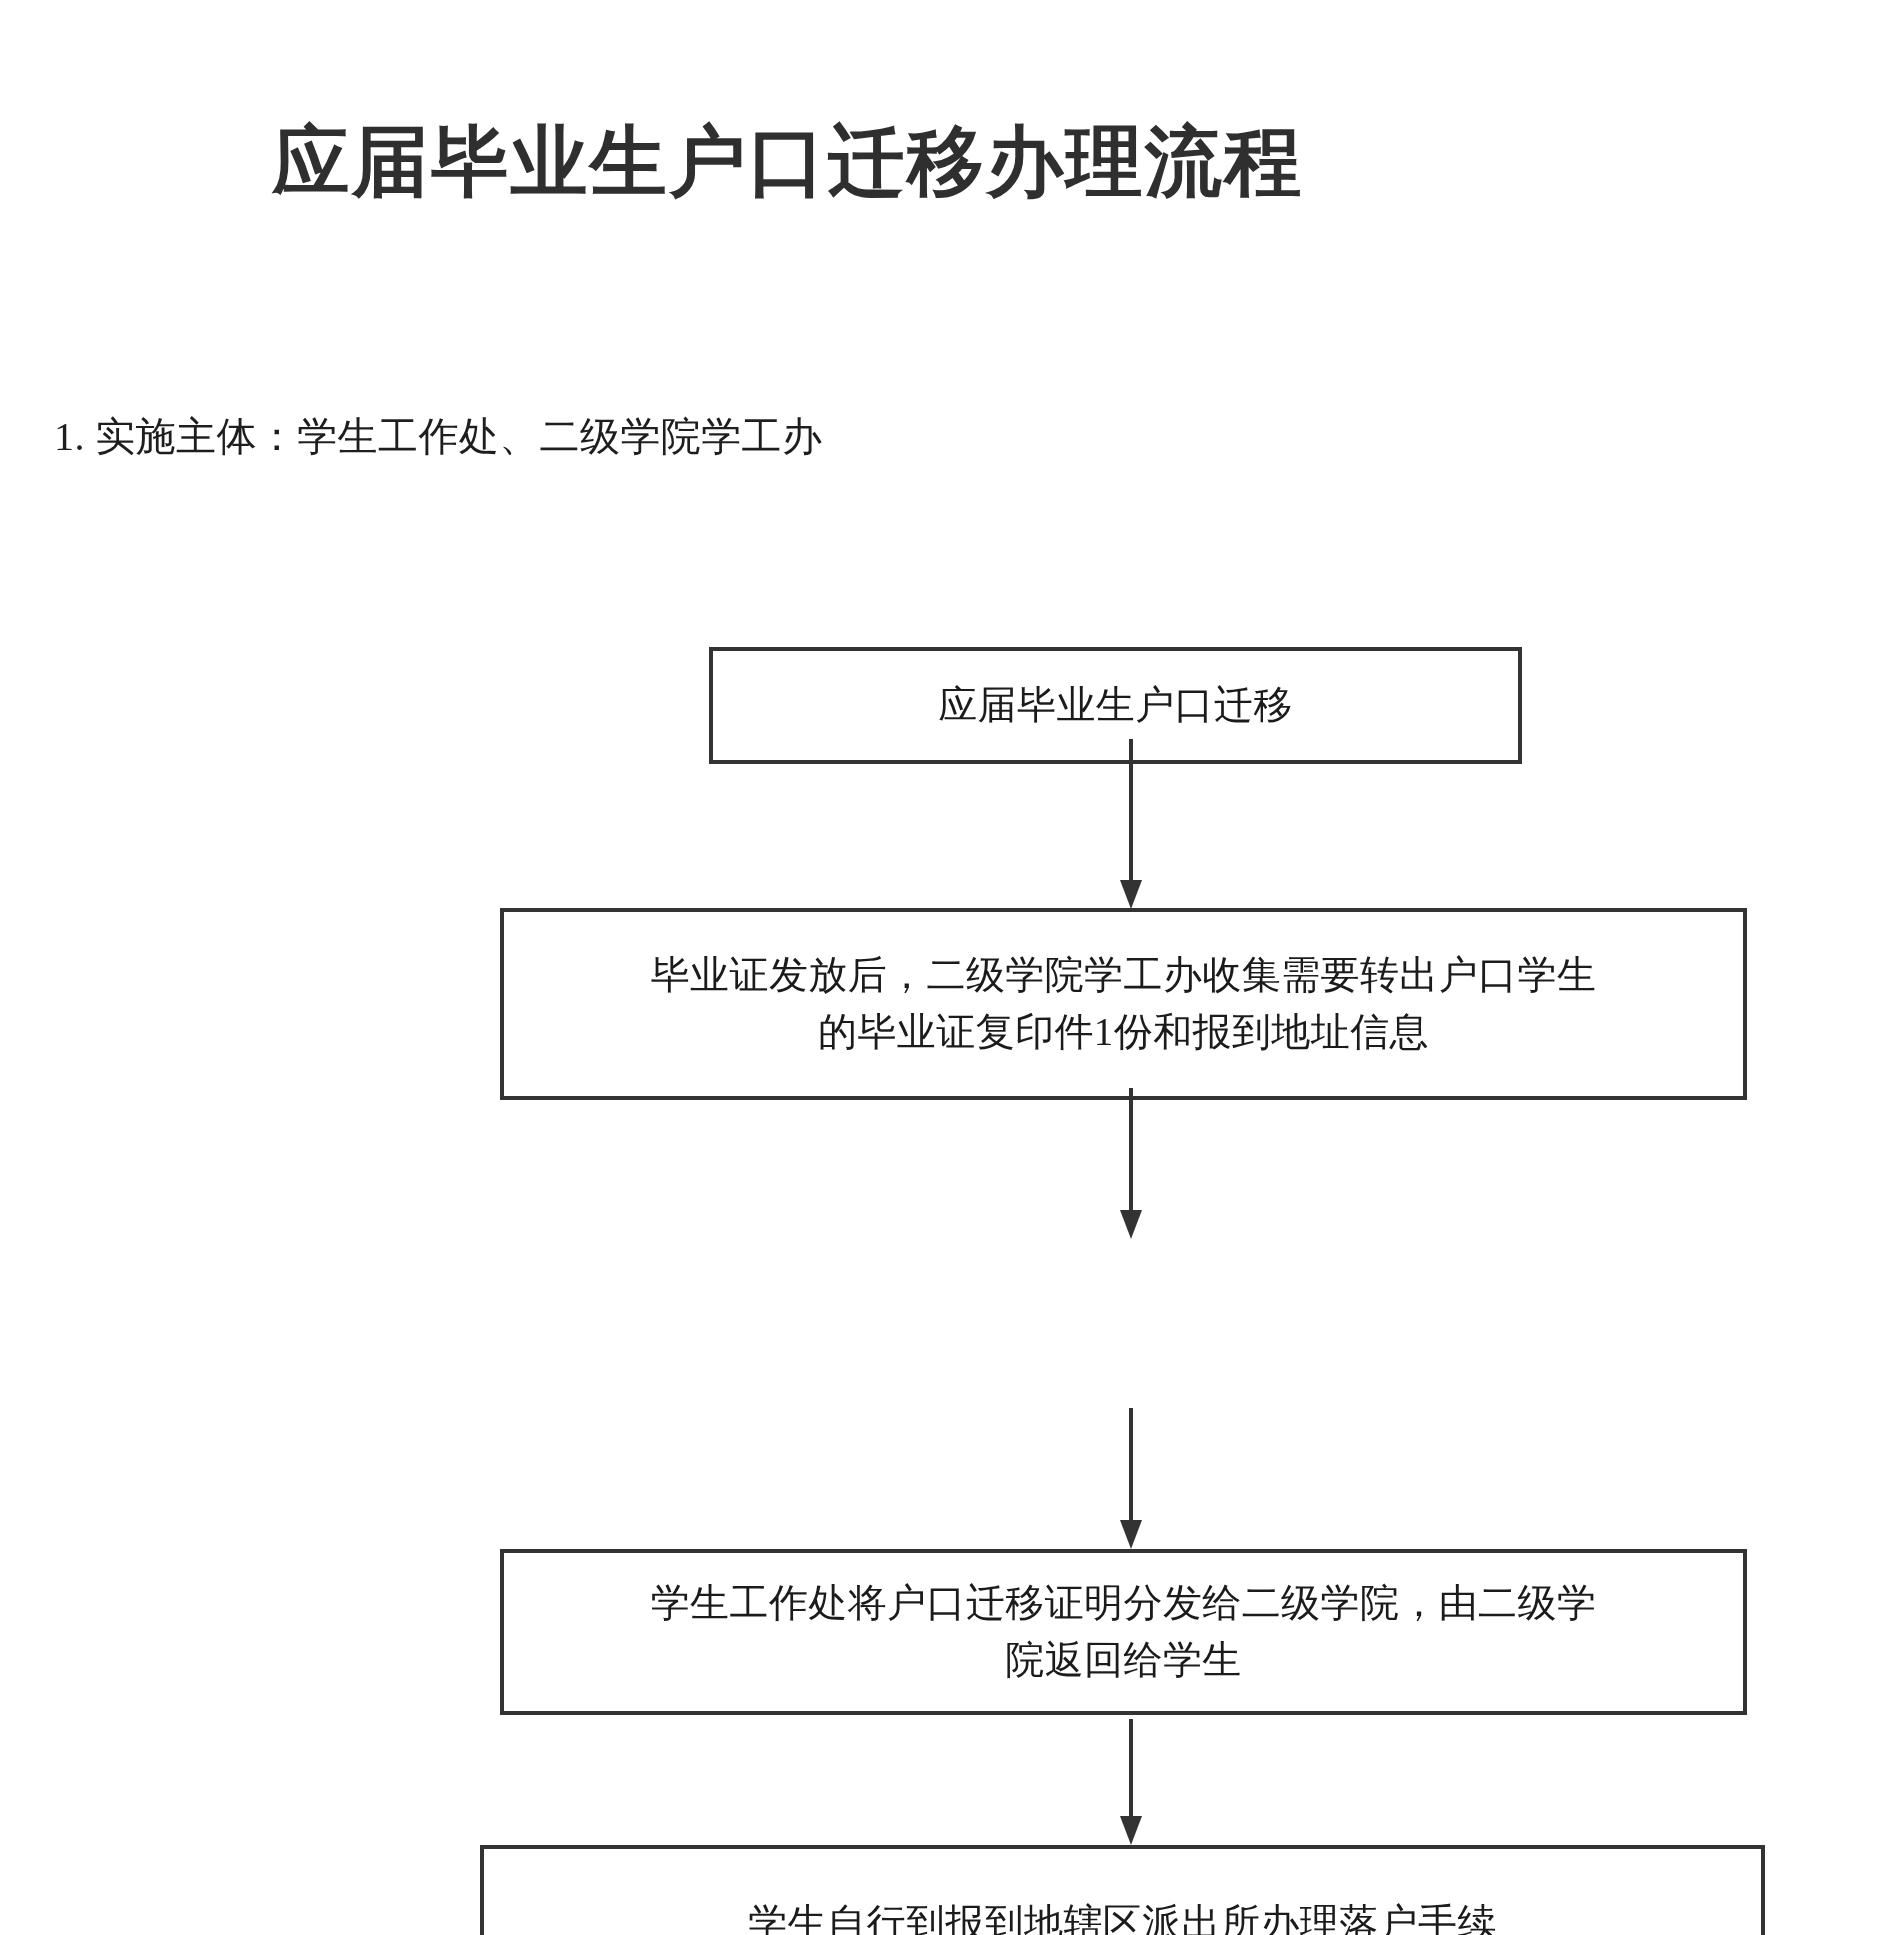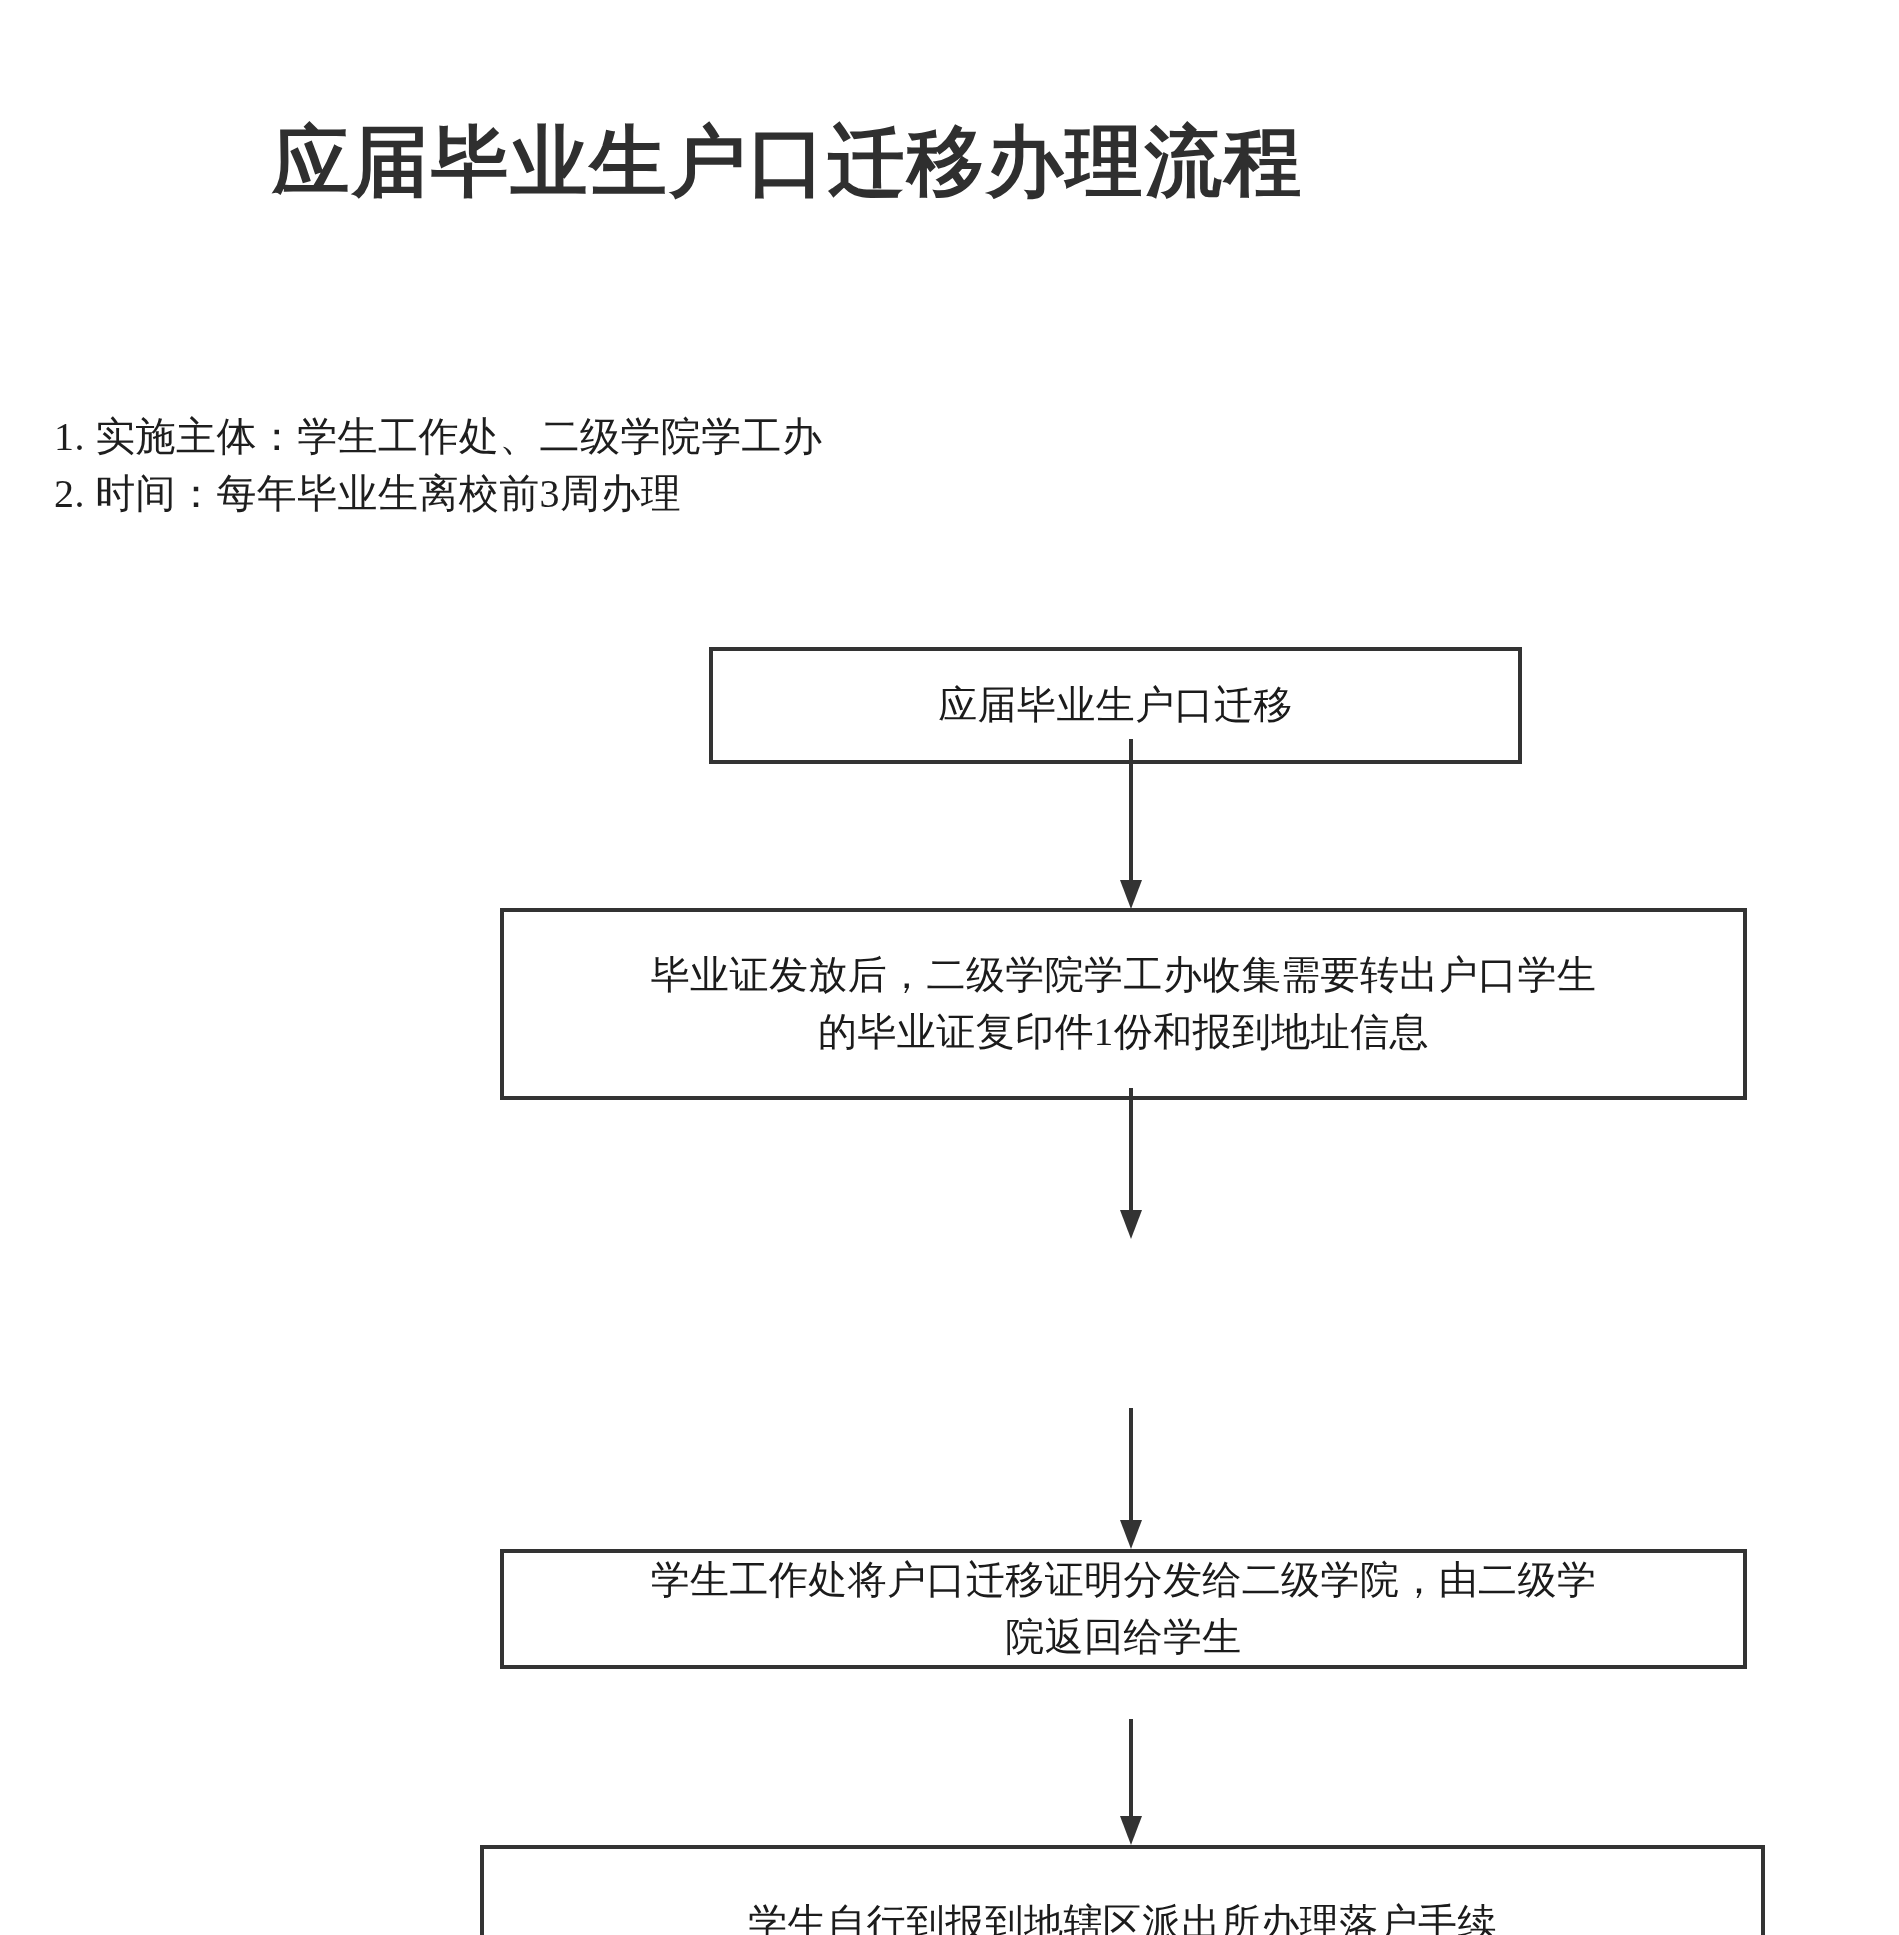--- a/index.html
+++ b/index.html
@@ -72,21 +72,21 @@
     color: #1b1b1b;
     letter-spacing: 0.4px;
     padding: 0 14px;
     white-space: pre-line;
   }
 
   
   #node-1 { left: 709px; top: 647px; width: 813px; height: 117px; }
   #node-2 { left: 500px; top: 908px; width: 1247px; height: 192px; }
   #node-3 { left: 500px; top: 1239px; width: 1247px; height: 169px; }
-  #node-4 { left: 500px; top: 1549px; width: 1247px; height: 120px; }
+  #node-4 { left: 500px; top: 1549px; width: 1247px; height: 166px; }
   #node-5 { left: 480px; top: 1845px; width: 1285px; height: 157px; }
 
   
   .connector {
     position: absolute;
     width: 46px;
   }
   .connector .shaft {
     position: absolute;
     left: 21px;
@@ -120,21 +120,20 @@
   #arrow-4 .shaft { height: 97px; }
   #arrow-4 .head  { top: 97px; }
 </style>
 </head>
 <body>
 
 <div id="page-title">应届毕业生户口迁移办理流程</div>
 
 <div id="notes">
   <div class="note-line">1. 实施主体：学生工作处、二级学院学工办</div>
-  <div class="note-line">2. 时间：每年毕业生离校前3周办理</div>
 </div>
 
 <div id="flow">
 
   <div class="node" id="node-1">
     <div class="node-text">应届毕业生户口迁移</div>
   </div>
 
   <div class="connector" id="arrow-1">
     <div class="shaft"></div>

